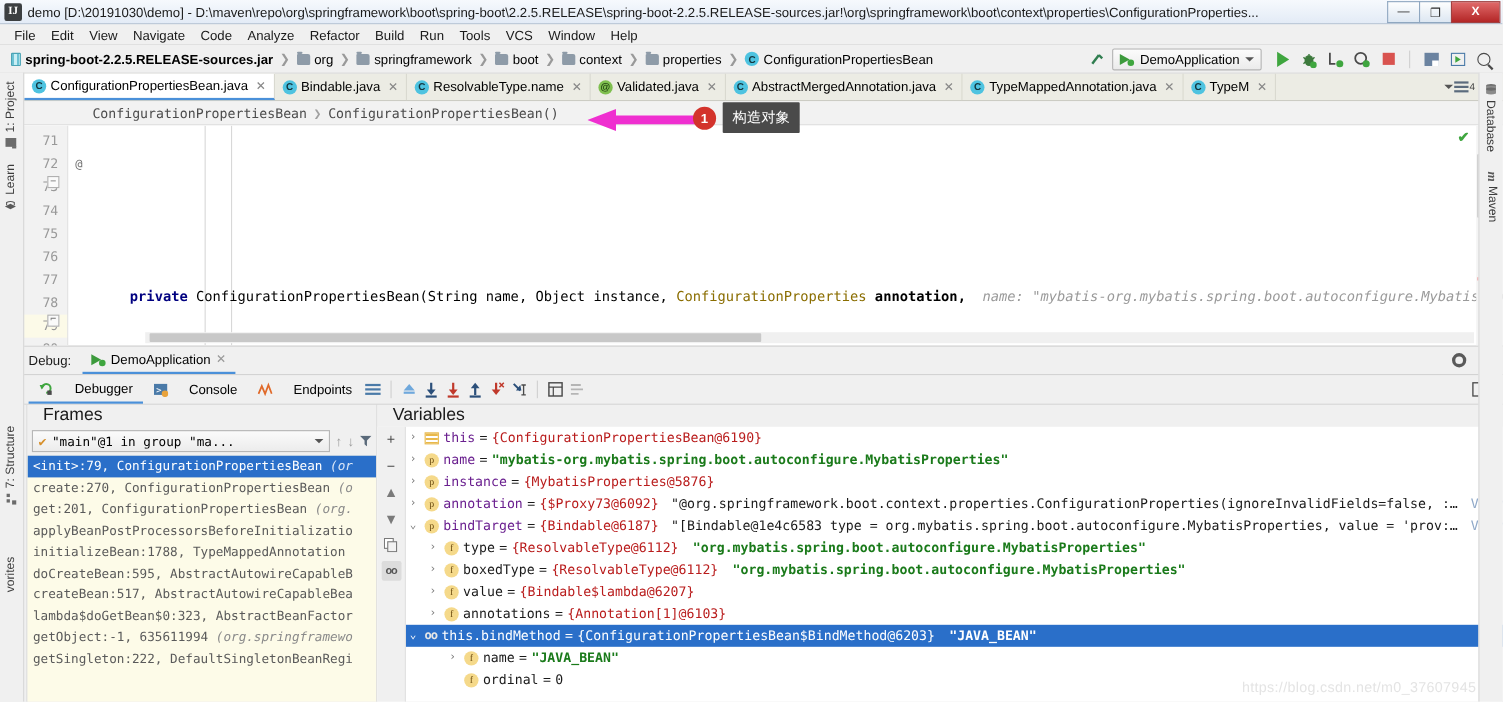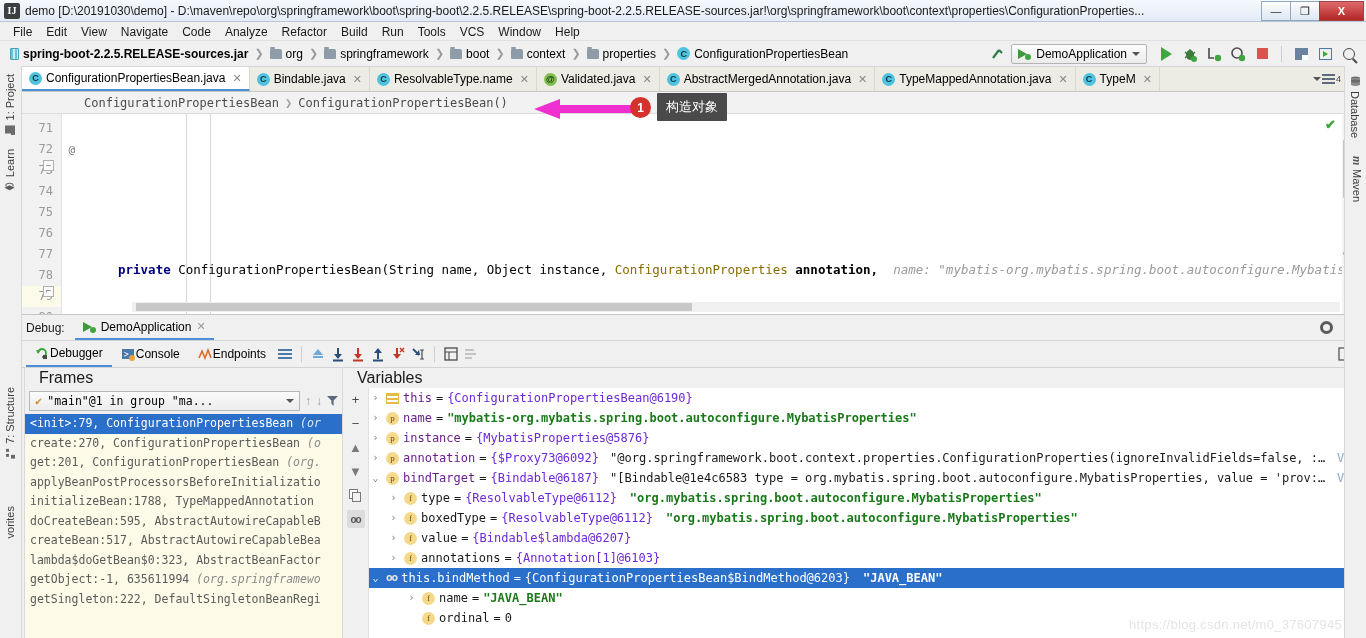--- a/index.html
+++ b/index.html
@@ -203,21 +203,21 @@
   .dbg-header-right { margin-left:auto; display:flex; align-items:center; gap:12px; padding-right:10px; }
   .gear {
     width:13px; height:13px; border-radius:50%; border:3px solid #5a5a5a; position:relative;
   }
   .minimize { width:11px; height:2px; background:#5a5a5a; }
 
   .dbg-toolbar {
     height:27px; display:flex; align-items:center; gap:0; padding-left:26px;
     border-bottom:1px solid #d3d3d3; font-size:12px;
   }
-  .dbg-toolbar .ttab { display:flex; align-items:center; gap:1px; padding:0 9px; height:26px; }
+  .dbg-toolbar .ttab { display:flex; align-items:center; gap:19px; padding:0 9px; height:26px; }
   .dbg-toolbar .ttab.active { border-bottom:2px solid #4a90d9; }
   .sep-v { width:1px; height:16px; background:#cfcfcf; margin:0 6px; }
   .ticon { width:20px; height:20px; display:flex; align-items:center; justify-content:center; }
 
   .dbg-body { flex:1; display:flex; min-height:0; }
   .dbg-leftstrip {
     width:25px; background:#f0f0f0; border-right:1px solid #d9d9d9;
     display:flex; flex-direction:column; align-items:center; padding-top:3px; gap:7px;
   }
   .dbg-leftstrip .di { width:18px; height:18px; display:flex; align-items:center; justify-content:center; }
@@ -260,21 +260,21 @@
   }
   .badge-p { background:#f5d98a; color:#6b4b10; }
   .badge-f { background:#f5d98a; color:#6b4b10; }
   .badge-this { width:13px; height:11px; flex:none;
     background:repeating-linear-gradient(#e8b84b 0 2px,#fff 2px 4px);
     border:1px solid #e8b84b; }
   .badge-oo { flex:none; color:#6b6b6b; font-size:11px; letter-spacing:-1px; font-weight:bold; }
   .vname { color:#6a1f8f; }
   .vname.dark { color:#1a1a1a; }
   .veq { color:#1a1a1a; }
-  .vval { color:#6d28d9; }
+  .vval { color:#b91c1c; }
   .vstr { color:#1a7a1a; font-weight:bold; }
   .vview { color:#8fa8c8; }
   .vars-vscroll { position:absolute; right:0; top:0; bottom:0; width:11px; background:#f5f5f5; }
 
   .csdn {
     position:absolute; right:24px; bottom:6px; color:#e4e4e4; font-size:13px;
     font-family:"Liberation Sans", sans-serif; letter-spacing:.3px; z-index:5;
     pointer-events:none;
   }
 </style>

